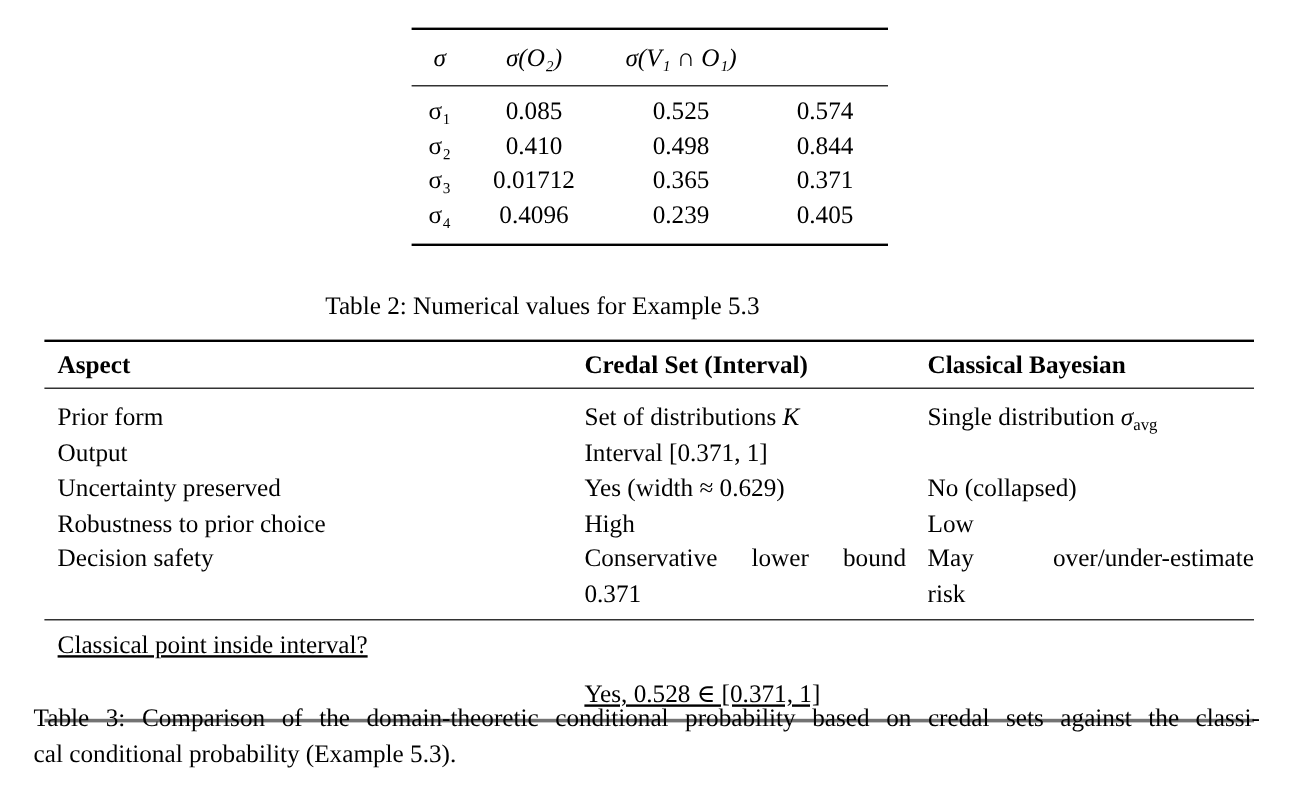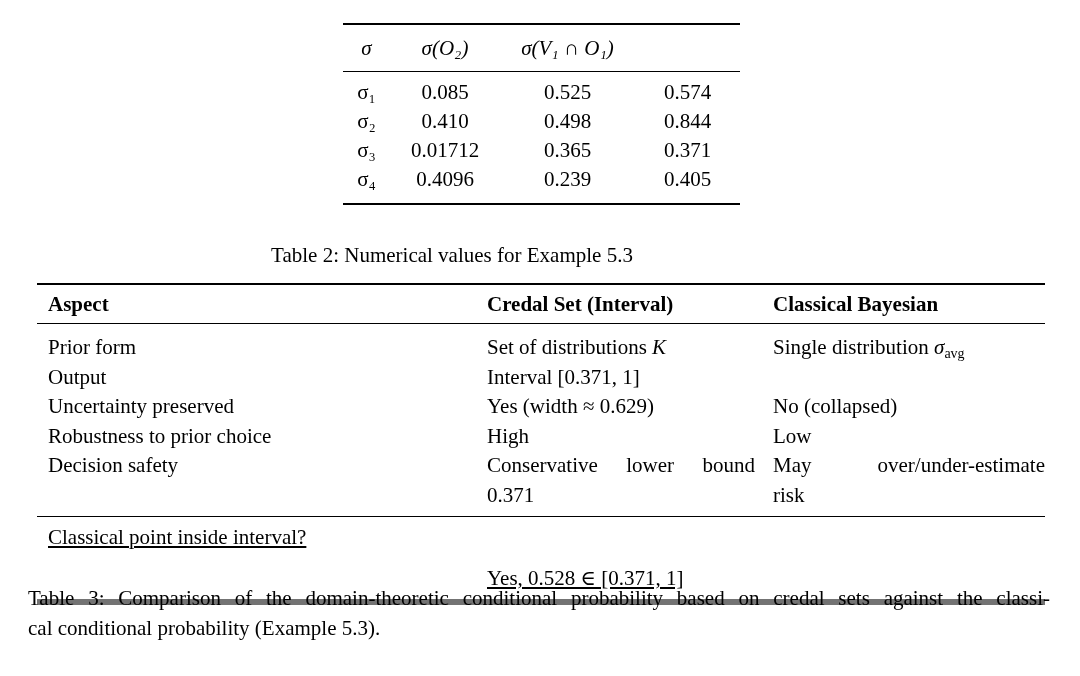--- a/index.html
+++ b/index.html
@@ -23,21 +23,21 @@
   .t2-body { padding:6px 0 9px; }
   .t2-row { display:grid; grid-template-columns:47px 110px 135px 105px;
             line-height:29px; font-size:21px; }
   .t2-row .c { text-align:center; }
   .t2-row .lab { }
   .t2-cap { position:absolute; left:0; top:219px; width:904px;
             text-align:center; font-size:21px;margin-top:24px; }
 
   
   .t3 { position:absolute; left:37px; top:283px; width:1008px; font-size:21px;
-        border-top:2px solid #000; border-bottom:6px solid #737373; }
+        border-top:2px solid #000; border-bottom:3px solid #737373; }
   .t3-head { display:grid; grid-template-columns:450px 286px 272px;
              padding:5px 0 4px; border-bottom:1.3px solid #000;
              font-weight:bold; line-height:29px; }
   .t3 .c1 { padding-left:11px; }
   .t3-body { padding:9px 0 6px; border-bottom:1.3px solid #000; }
   .t3-row { display:grid; grid-template-columns:450px 286px 272px; line-height:29.5px; }
   .t3-row .c2 { width:268px; }
   .t3-row .c3 { width:272px; }
   .just-line { display:block; text-align:justify; text-align-last:justify; }
   .t3-foot { display:grid; grid-template-columns:450px 558px;

